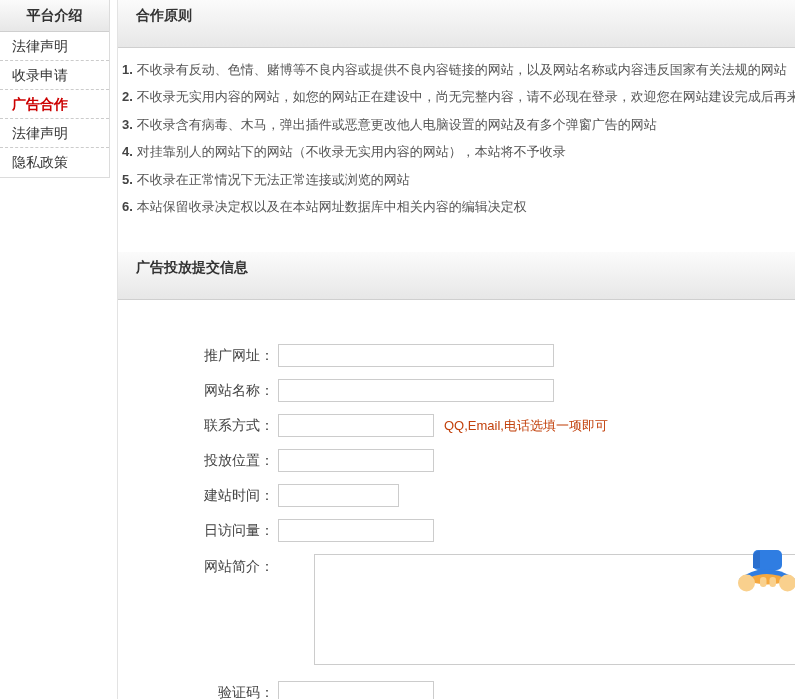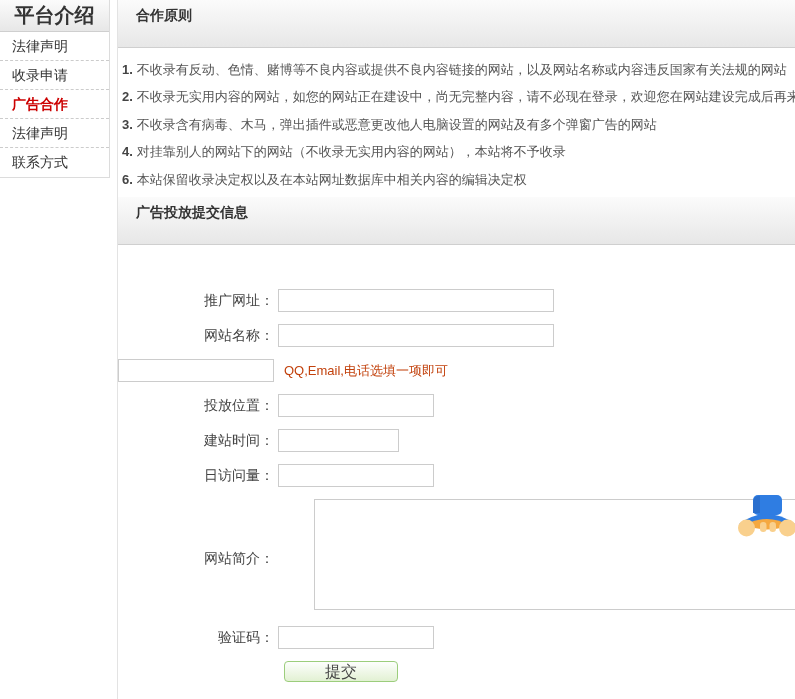--- a/index.html
+++ b/index.html
@@ -18,21 +18,21 @@
     left: 0; top: 0;
     width: 110px;
     border-right: 1px solid #dcdcdc;
     border-bottom: 1px solid #dcdcdc;
     background: #fff;
   }
   .sidebar-header {
     height: 32px;
     line-height: 31px;
     text-align: center;
-    font-size: 20px;
+    font-size: 14px;
     font-weight: bold;
     color: #333;
     background: linear-gradient(#fbfbfb, #e7e7e7);
     border-bottom: 1px solid #cfcfcf;
   }
   .sidebar-item {
     height: 29px;
     line-height: 28px;
     padding-left: 12px;
     font-size: 14px;
@@ -70,30 +70,30 @@
     font-size: 13px;
     color: #555;
     white-space: nowrap;
   }
   .rule .num {
     font-weight: bold;
     color: #444;
     margin-right: 4px;
   }
 
-  .form-section-header { margin-top: 4px; }
+  .form-section-header { margin-top: 32px; }
 
   
   .form { margin-top: 44px; }
   .form-row {
     display: flex;
     align-items: center;
     margin-bottom: 12px;
   }
-  .form-row.top-align { align-items: center; gap: 36px; }
+  .form-row.top-align { align-items: flex-start; gap: 36px; }
   .form-label {
     width: 160px;
     padding-right: 4px;
     text-align: right;
     font-size: 14px;
     color: #444;
     flex: none;
   }
   .form-row.top-align .form-label { padding-top: 4px; }
   .txt {
@@ -151,50 +151,52 @@
 </style>
 </head>
 <body>
 
 <div class="sidebar">
   <div class="sidebar-header">平台介绍</div>
   <div class="sidebar-item">法律声明</div>
   <div class="sidebar-item">收录申请</div>
   <div class="sidebar-item active">广告合作</div>
   <div class="sidebar-item">法律声明</div>
-  <div class="sidebar-item">联系方式</div>
+  <div class="sidebar-item">隐私政策</div>
 </div>
 
 <div class="main">
 
   <div class="section-header">合作原则</div>
 
   <div class="rules">
     <div class="rule"><span class="num">1.</span><span>不收录有反动、色情、赌博等不良内容或提供不良内容链接的网站，以及网站名称或内容违反国家有关法规的网站</span></div>
     <div class="rule"><span class="num">2.</span><span>不收录无实用内容的网站，如您的网站正在建设中，尚无完整内容，请不必现在登录，欢迎您在网站建设完成后再来登录</span></div>
     <div class="rule"><span class="num">3.</span><span>不收录含有病毒、木马，弹出插件或恶意更改他人电脑设置的网站及有多个弹窗广告的网站</span></div>
     <div class="rule"><span class="num">4.</span><span>对挂靠别人的网站下的网站（不收录无实用内容的网站），本站将不予收录</span></div>
+    <div class="rule"><span class="num">5.</span><span>不收录在正常情况下无法正常连接或浏览的网站</span></div>
     <div class="rule"><span class="num">6.</span><span>本站保留收录决定权以及在本站网址数据库中相关内容的编辑决定权</span></div>
   </div>
 
   <div class="section-header form-section-header">广告投放提交信息</div>
 
   <div class="form">
 
     <div class="form-row">
       <div class="form-label">推广网址：</div>
       <input class="txt w-lg" type="text" value="" style="">
     </div>
 
     <div class="form-row">
       <div class="form-label">网站名称：</div>
       <input class="txt w-lg" type="text" value="" style="">
     </div>
 
     <div class="form-row">
+      <div class="form-label">联系方式：</div>
       <input class="txt w-md" type="text" value="" style="">
       <span class="hint">QQ,Email,电话选填一项即可</span>
     </div>
 
     <div class="form-row">
       <div class="form-label">投放位置：</div>
       <input class="txt w-md" type="text" value="" style="">
     </div>
 
     <div class="form-row">

